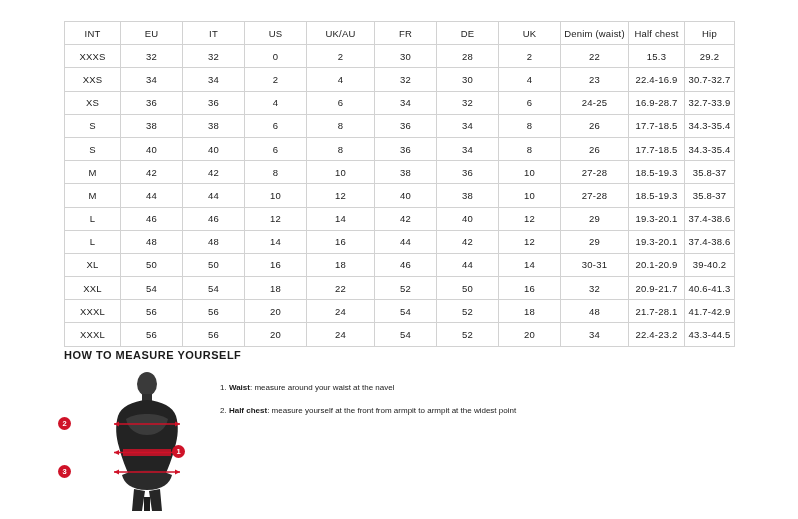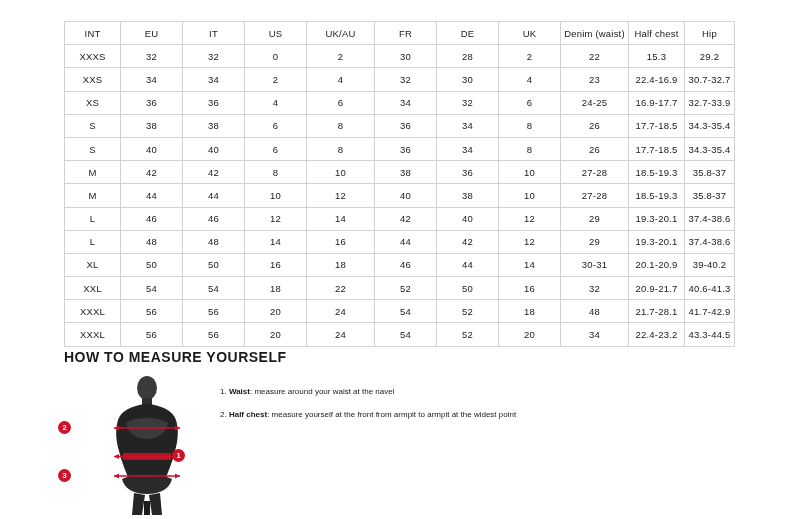--- a/index.html
+++ b/index.html
@@ -60,21 +60,21 @@
   col.c10 { width: 50px; }
 
   
   .measure {
     position: absolute;
     left: 64px;
     top: 349px;
     width: 670px;
   }
   .measure-title {
-    font-size: 14px;
+    font-size: 11px;
     font-weight: bold;
     letter-spacing: 0.5px;
     color: #1a1a1a;
     margin-bottom: 10px;
   }
   .measure-body {
     position: relative;
     display: flex;
     align-items: flex-start;
   }
@@ -181,21 +181,21 @@
           <tr>
             <td>XS</td>
             <td>36</td>
             <td>36</td>
             <td>4</td>
             <td>6</td>
             <td>34</td>
             <td>32</td>
             <td>6</td>
             <td>24-25</td>
-            <td>16.9-17.7</td>
+            <td>16.9-28.7</td>
             <td>32.7-33.9</td>
           </tr>
           <tr>
             <td>S</td>
             <td>38</td>
             <td>38</td>
             <td>6</td>
             <td>8</td>
             <td>36</td>
             <td>34</td>

